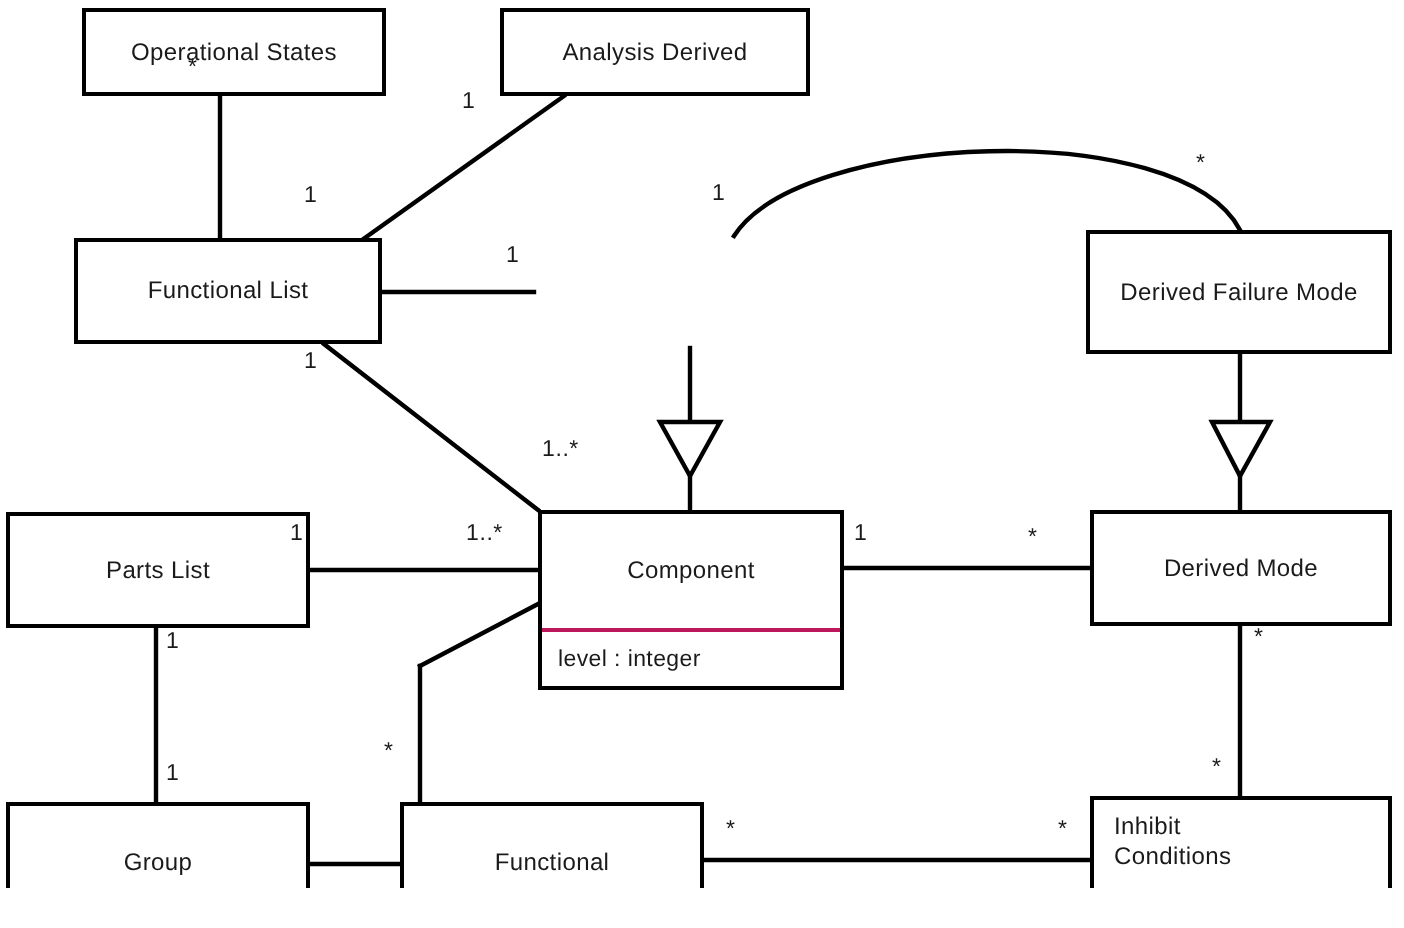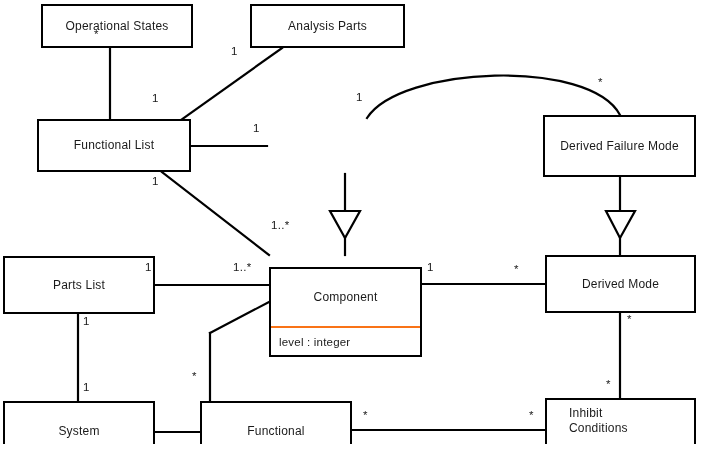--- a/index.html
+++ b/index.html
@@ -32,24 +32,24 @@
     text-align: center;
     font-size: 12px;
     color: #1a1a1a;
     letter-spacing: 0.2px;
     padding: 0 4px;
     line-height: 1.25;
   }
   .uml-name-compartment.left-align {
     justify-content: flex-start;
     text-align: left;
-    padding-left: 22px;
+    padding-left: 10px;
   }
   .uml-attr-compartment {
-    border-top: 2px solid #f97316;
+    border-top: 2px solid #be185d;
     height: 27px;
     display: flex;
     align-items: center;
     font-size: 11.5px;
     color: #1a1a1a;
     padding-left: 8px;
     letter-spacing: 0.2px;
   }
   .edge-layer {
     position: absolute;
@@ -109,47 +109,47 @@
 
       <line x1="352" y1="430" x2="545" y2="430"></line>
     </g>
   </svg>
 
   <div class="uml-class" style="left:41px;  top:4px;   width:152px; height:44px;">
     <div class="uml-name-compartment">Operational States</div>
   </div>
 
   <div class="uml-class" style="left:250px; top:4px;   width:155px; height:44px;">
-    <div class="uml-name-compartment">Analysis Parts</div>
+    <div class="uml-name-compartment">Analysis Derived</div>
   </div>
 
   <div class="uml-class" style="left:37px;  top:119px; width:154px; height:53px;">
     <div class="uml-name-compartment">Functional List</div>
   </div>
 
 
   <div class="uml-class" style="left:543px; top:115px; width:153px; height:62px;">
     <div class="uml-name-compartment">Derived Failure Mode</div>
   </div>
 
   <div class="uml-class" style="left:3px;   top:256px; width:152px; height:58px;">
     <div class="uml-name-compartment">Parts List</div>
   </div>
 
-  <div class="uml-class" style="left:269px; top:267px; width:153px; height:90px;justify-content:space-between;">
+  <div class="uml-class" style="left:269px; top:255px; width:153px; height:90px;justify-content:space-between;">
     <div class="uml-name-compartment">Component</div>
     <div class="uml-attr-compartment">level : integer</div>
   </div>
 
   <div class="uml-class" style="left:545px; top:255px; width:151px; height:58px;">
     <div class="uml-name-compartment">Derived Mode</div>
   </div>
 
   <div class="uml-class" style="left:3px;   top:401px; width:152px; height:60px;">
-    <div class="uml-name-compartment">System</div>
+    <div class="uml-name-compartment">Group</div>
   </div>
 
   <div class="uml-class" style="left:200px; top:401px; width:152px; height:60px;">
     <div class="uml-name-compartment">Functional</div>
   </div>
 
   <div class="uml-class" style="left:545px; top:398px; width:151px; height:61px;">
     <div class="uml-name-compartment left-align" style="white-space:pre-line; align-items:flex-start; padding-top:6px;">Inhibit
 Conditions</div>
   </div>

